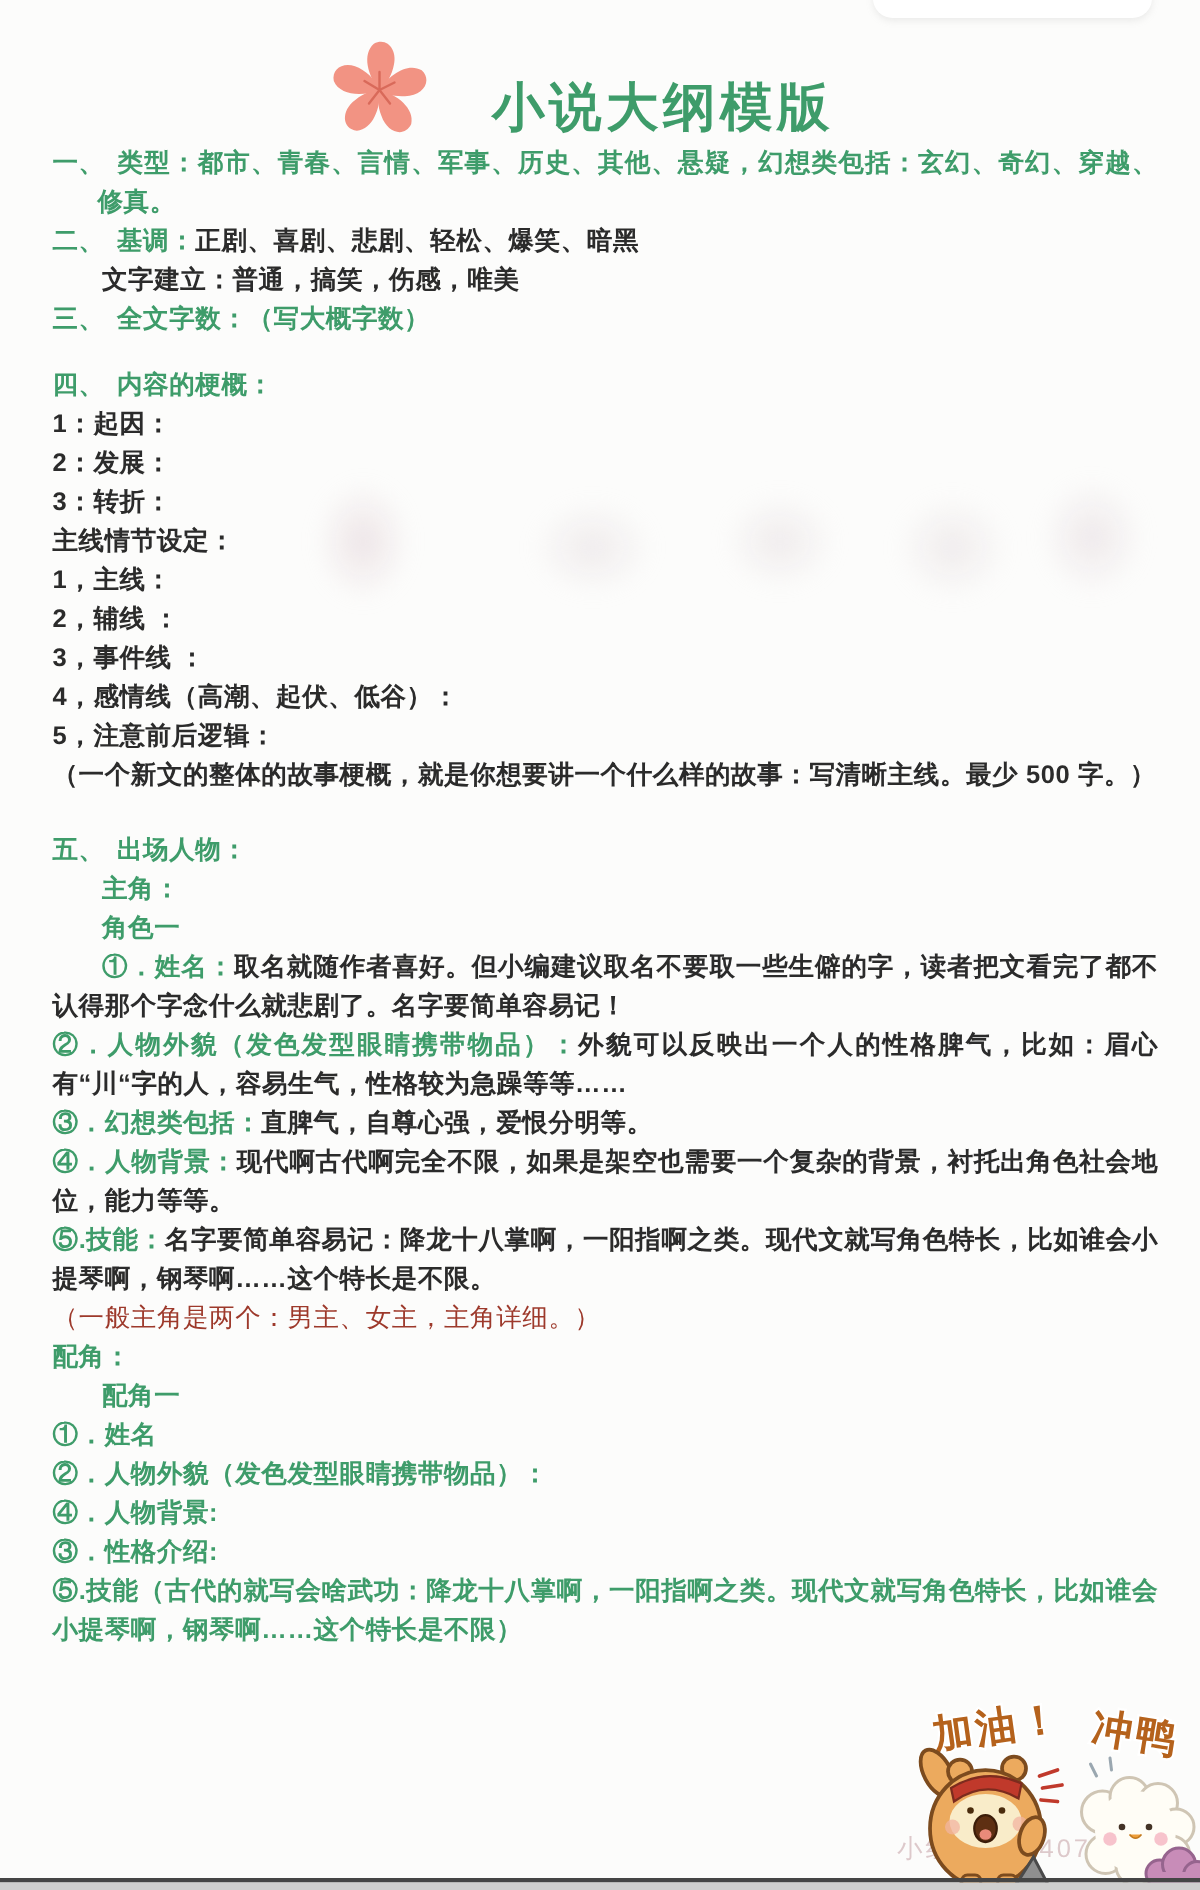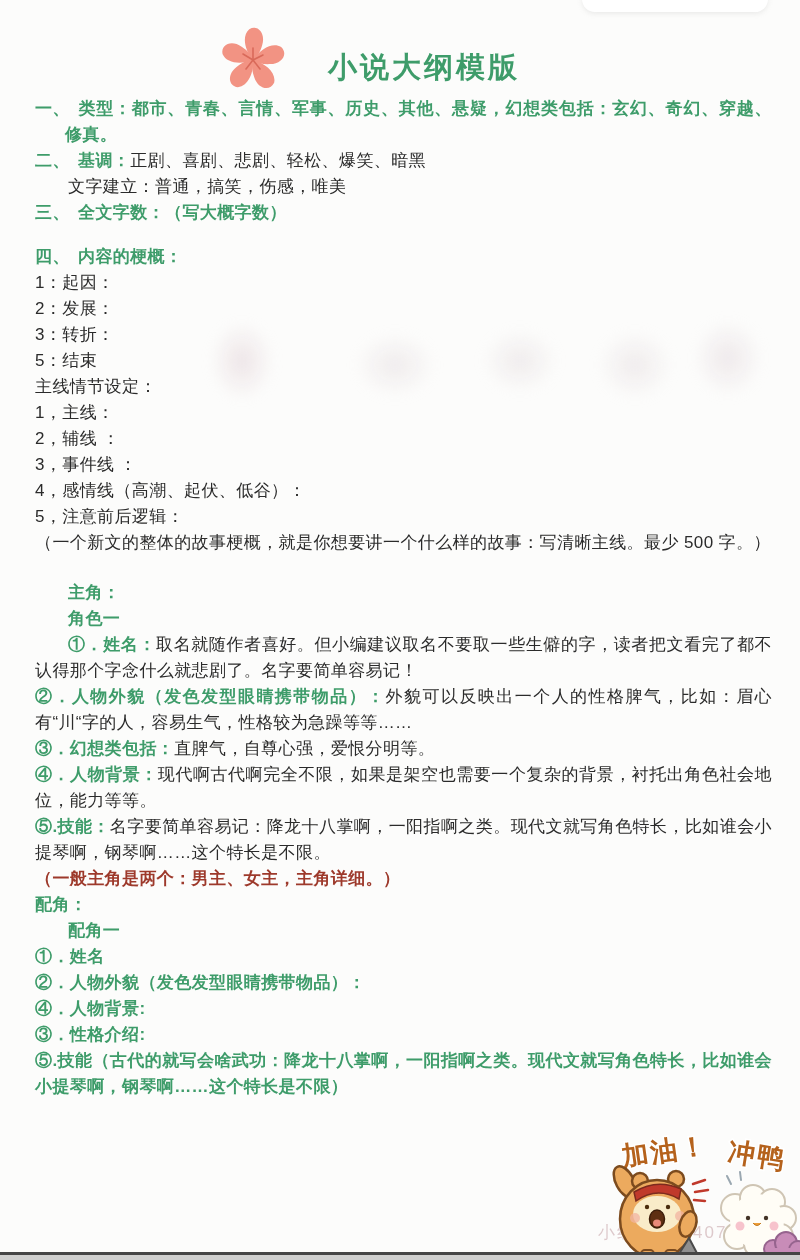--- a/index.html
+++ b/index.html
@@ -24,21 +24,21 @@
     position:absolute;left:582px;top:-14px;width:186px;height:26px;
     background:#ffffff;border-radius:13px;
     box-shadow:0 2px 5px rgba(160,160,160,0.18);
   }
 
   
   .header{position:absolute;left:0;top:0;width:800px;height:100px;}
   .flower{position:absolute;left:218px;top:24px;width:70px;height:72px;}
   .doc-title{
     position:absolute;left:328px;top:48px;
-    font-size:29px;font-weight:bold;color:var(--green);
+    font-size:35px;font-weight:bold;color:var(--green);
     letter-spacing:3px;white-space:nowrap;
   }
 
   
   .mid-watermark{
     position:absolute;left:180px;top:303px;width:600px;height:115px;
     background:
       radial-gradient(ellipse 46px 58px at 62px 58px, rgba(228,214,218,.6), transparent 70%),
       radial-gradient(ellipse 58px 46px at 215px 62px, rgba(230,223,225,.55), transparent 70%),
       radial-gradient(ellipse 54px 46px at 340px 58px, rgba(230,223,225,.55), transparent 70%),
@@ -49,22 +49,22 @@
   }
 
   
   .content{
     position:absolute;left:35px;top:96px;width:737px;
     font-size:17px;line-height:26px;letter-spacing:0.4px;
     text-align:justify;
   }
   .content p{margin:0;}
   .g{color:var(--green);font-weight:bold;}
-  .k{color:var(--ink);font-weight:normal;}
-  .red{color:var(--red);font-weight:bold;}
+  .k{color:var(--ink);font-weight:bold;}
+  .red{color:var(--red);font-weight:normal;}
   .num{display:inline-block;width:43px;color:var(--green);font-weight:bold;text-indent:0;}
   .hang{padding-left:30px;text-indent:-30px;}   
   .ind{padding-left:33px;}                      
   .find{text-indent:33px;}                      
   .sp-a{height:18px;}
   .sp-b{height:24px;}
 
   
   .sticker-wm{
     position:absolute;left:598px;top:1221px;
@@ -120,34 +120,34 @@
 
     <p><span class="num">三、</span><span class="g">全文字数：（写大概字数）</span></p>
 
     <div class="sp-a"></div>
 
     <p><span class="num">四、</span><span class="g">内容的梗概：</span></p>
 
     <p class="k">1：起因：</p>
     <p class="k">2：发展：</p>
     <p class="k">3：转折：</p>
-    <p class="k">5：结束</p>
 
     <p class="k">主线情节设定：</p>
 
     <p class="k">1，主线：</p>
     <p class="k">2，辅线 ：</p>
     <p class="k">3，事件线 ：</p>
     <p class="k">4，感情线（高潮、起伏、低谷）：</p>
     <p class="k">5，注意前后逻辑：</p>
 
     <p class="k">（一个新文的整体的故事梗概，就是你想要讲一个什么样的故事：写清晰主线。最少 500 字。）</p>
 
     <div class="sp-b"></div>
 
+    <p><span class="num">五、</span><span class="g">出场人物：</span></p>
 
     <p class="ind g">主角：</p>
     <p class="ind g">角色一</p>
 
     <p class="find"><span class="g">①．姓名：</span><span class="k">取名就随作者喜好。但小编建议取名不要取一些生僻的字，读者把文看完了都不认得那个字念什么就悲剧了。名字要简单容易记！</span></p>
     <p><span class="g">②．人物外貌（发色发型眼睛携带物品）：</span><span class="k">外貌可以反映出一个人的性格脾气，比如：眉心有“川“字的人，容易生气，性格较为急躁等等……</span></p>
     <p><span class="g">③．幻想类包括：</span><span class="k">直脾气，自尊心强，爱恨分明等。</span></p>
     <p><span class="g">④．人物背景：</span><span class="k">现代啊古代啊完全不限，如果是架空也需要一个复杂的背景，衬托出角色社会地位，能力等等。</span></p>
     <p><span class="g">⑤.技能：</span><span class="k">名字要简单容易记：降龙十八掌啊，一阳指啊之类。现代文就写角色特长，比如谁会小提琴啊，钢琴啊……这个特长是不限。</span></p>
 

